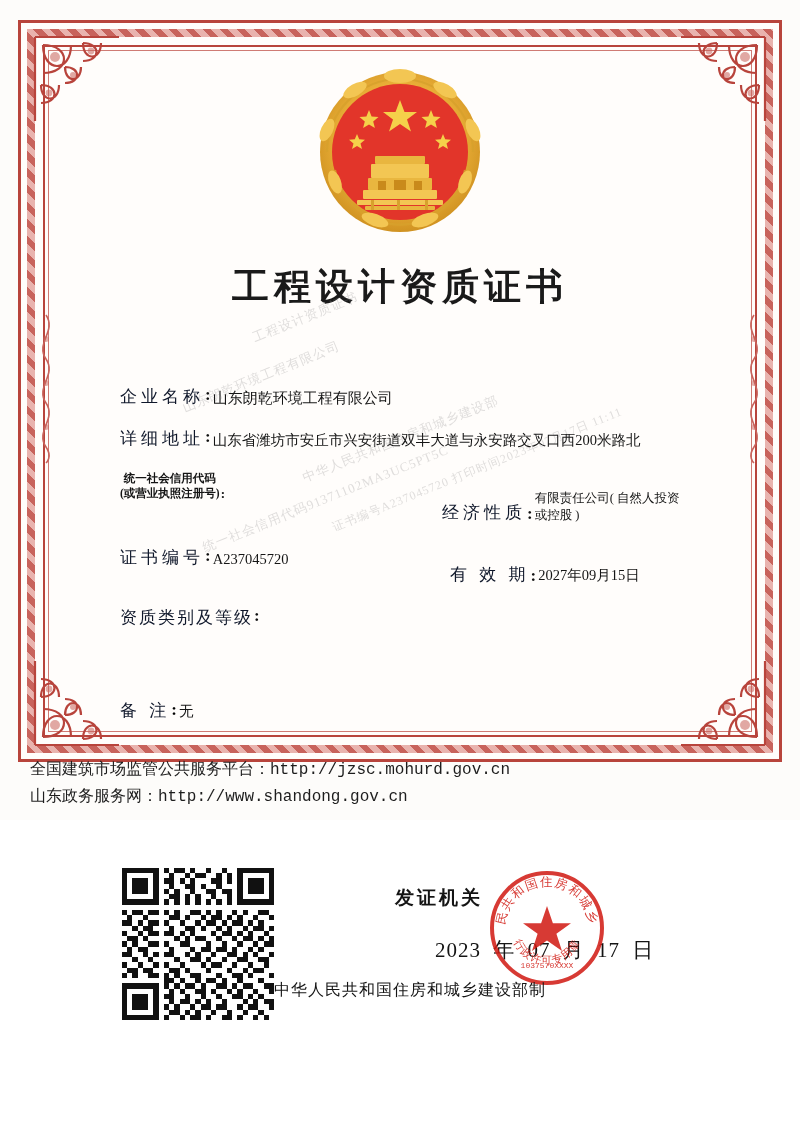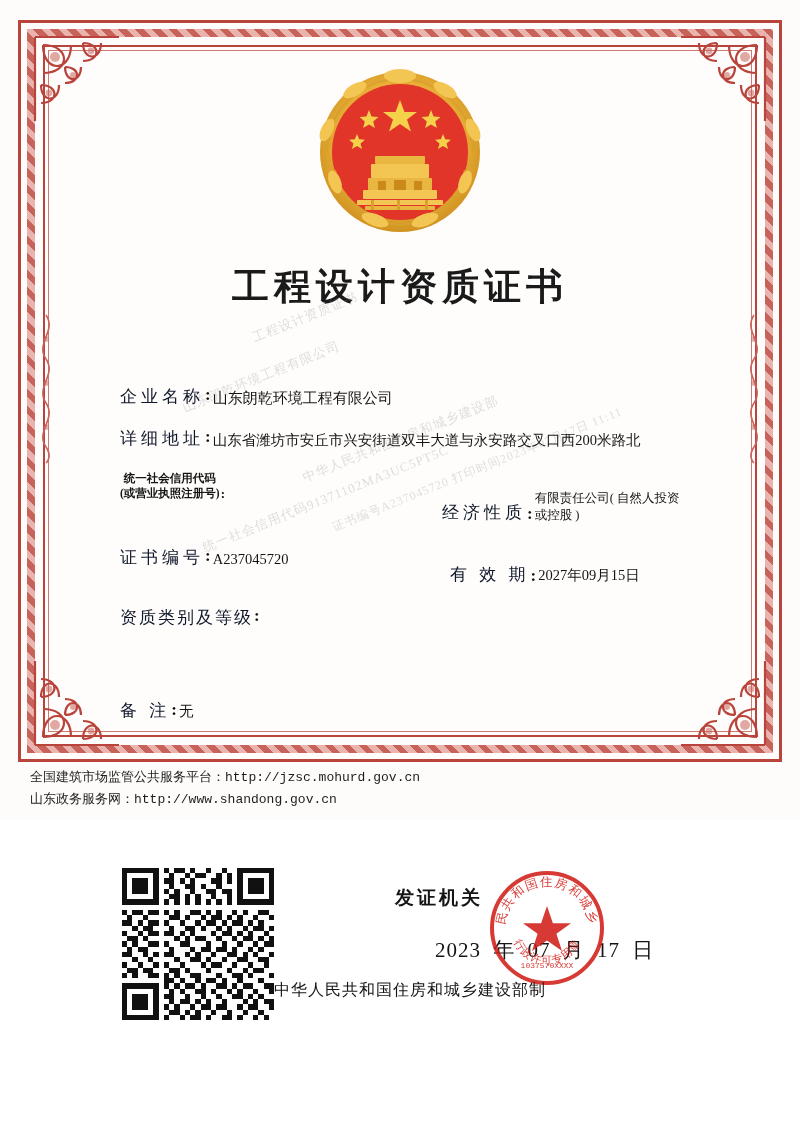--- a/index.html
+++ b/index.html
@@ -124,21 +124,21 @@
   
   #seal{
     position:absolute;left:487px;top:868px;width:120px;height:120px;
     opacity:.86;
   }
 
   
   #footer{
     position:absolute;left:30px;bottom:10px;
     font-family:"Liberation Mono",monospace;
-    font-size:13px;color:#1d1d1d;line-height:1.65;
+    font-size:16px;color:#1d1d1d;line-height:1.65;
   }
 
   
   .wm{
     position:absolute;
     color:rgba(150,150,150,.30);
     font-size:13px;
     white-space:nowrap;
     transform-origin:left top;
     pointer-events:none;

